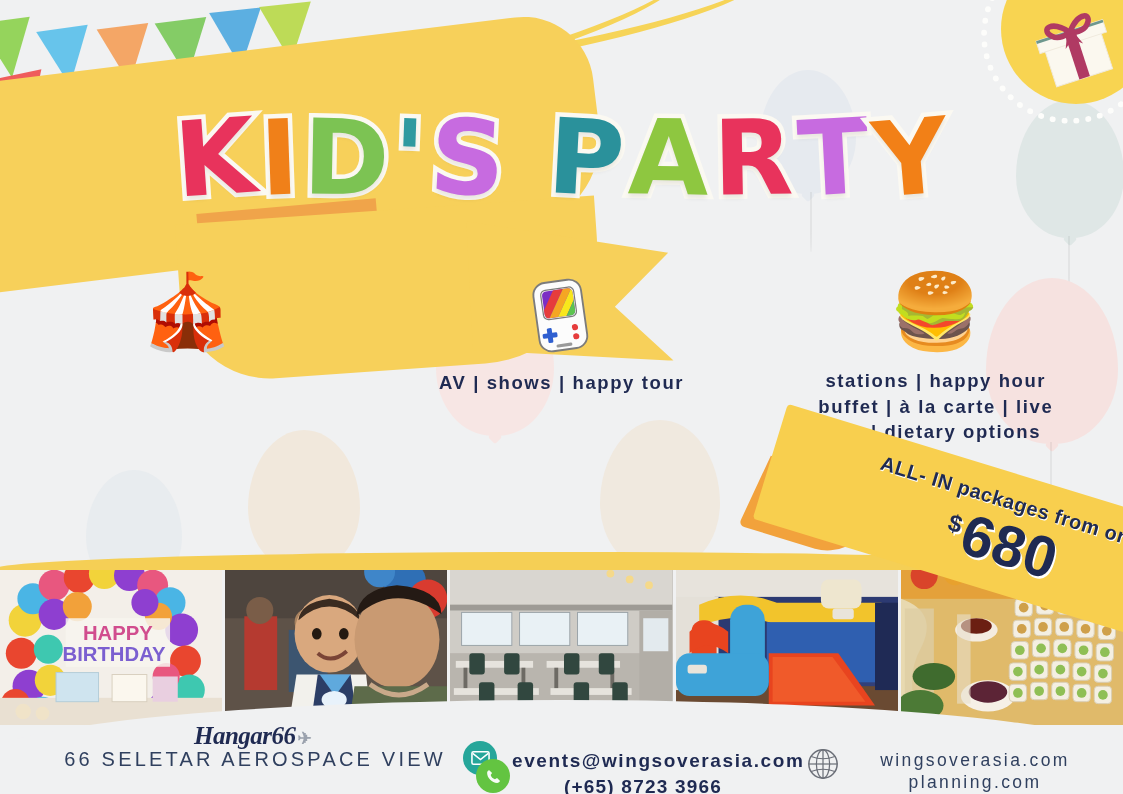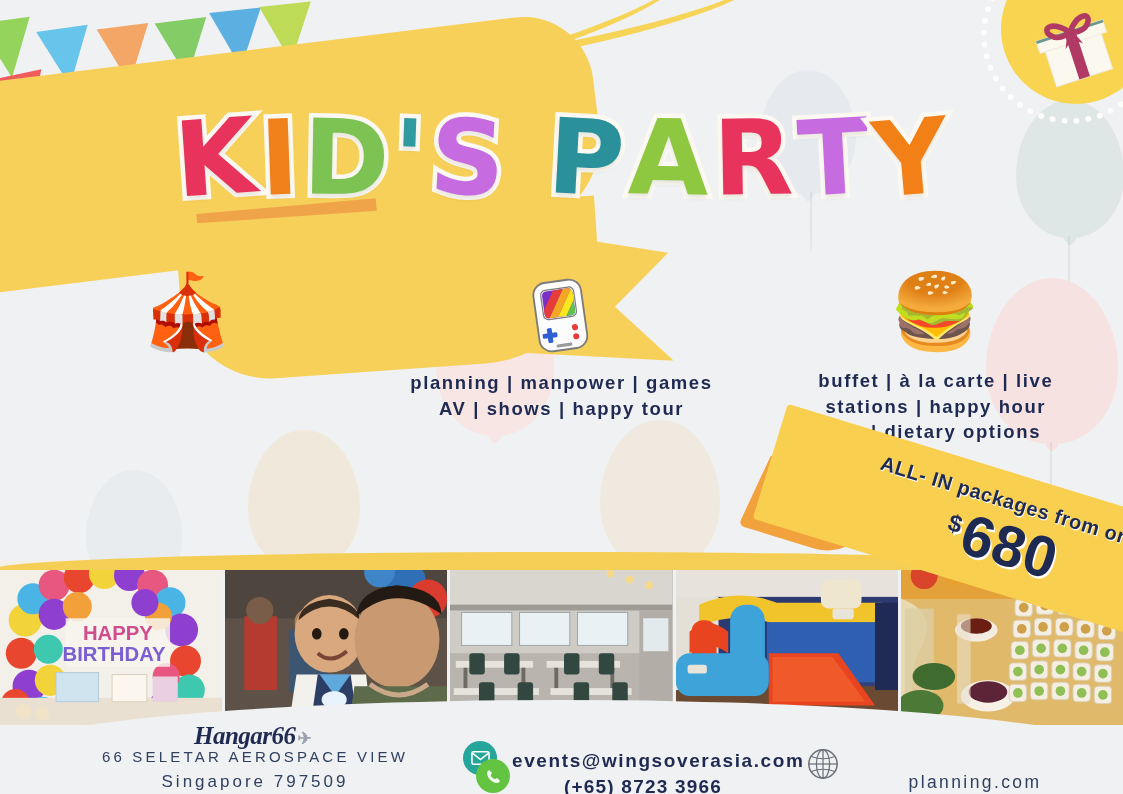--- a/index.html
+++ b/index.html
@@ -128,21 +128,21 @@
   
   .footer{position:absolute;left:0;top:714px;width:1123px;height:80px;z-index:14;}
   .logo{
     position:absolute;left:194px;top:8px;font-family:"Liberation Serif", serif;
     font-style:italic;font-weight:bold;font-size:25px;color:#1f2a52;
     letter-spacing:-.5px;
   }
   .plane{font-size:17px;color:#9aa1ad;margin-left:2px;font-style:normal;}
   .addr1{
     position:absolute;left:20px;top:34px;width:470px;text-align:center;
-    color:#30405f;font-size:15px;letter-spacing:3.2px;
+    color:#30405f;font-size:20px;letter-spacing:3.2px;
   }
   .addr2{
     position:absolute;left:20px;top:58px;width:470px;text-align:center;
     color:#30405f;font-size:17px;letter-spacing:3px;
   }
   .icon-circle{
     position:absolute;border-radius:50%;display:flex;align-items:center;
     justify-content:center;color:#fff;
   }
   .mail-c{left:463px;top:27px;width:34px;height:34px;background:#26a69a;}
@@ -274,30 +274,29 @@
             </g>
             <rect x="24" y="82" width="8" height="24" rx="2" fill="#2f5fd0"></rect>
             <rect x="16" y="90" width="24" height="8" rx="2" fill="#2f5fd0"></rect>
             <circle cx="70" cy="86" r="5" fill="#e63c3c"></circle>
             <circle cx="70" cy="101" r="5" fill="#e63c3c"></circle>
             <rect x="36" y="110" width="26" height="5" rx="2.5" fill="#9a9a9a"></rect>
           </g>
         </svg>
       </span>
       <div class="lines">
-        <div>planning | manpower | games</div>
         <div>AV | shows | happy tour</div>
       </div>
     </div>
 
     <div class="col">
       <span class="emoji">🍔</span>
       <div class="lines">
+        <div>stations | happy hour</div>
         <div>buffet | à la carte | live</div>
-        <div>stations | happy hour</div>
         <div>bar | dietary options</div>
       </div>
     </div>
   </div>
 
   <div class="strip-top"></div>
   <div class="photos">
 
     <div class="photo" style="background:#f0abfc;">
       <svg viewBox="0 0 230 170" preserveAspectRatio="none" style="width:100%;height:100%">
@@ -511,21 +510,20 @@
     </div>
   </div>
 
   <div class="footer">
 
     <div class="logo">
       <span>Hangar66</span><span class="plane">✈</span>
     </div>
 
     <div class="addr1">66 SELETAR AEROSPACE VIEW</div>
-    <div class="addr2">Singapore 797509</div>
 
     <div class="icon-circle mail-c">
       <svg width="19" height="14" viewBox="0 0 24 18">
         <rect x="1" y="1" width="22" height="16" rx="2" fill="none" stroke="#fff" stroke-width="2"></rect>
         <path d="M2 3 L12 11 L22 3" fill="none" stroke="#fff" stroke-width="2"></path>
       </svg>
     </div>
     <div class="icon-circle phone-c">
       <svg width="17" height="17" viewBox="0 0 24 24">
         <path d="M6 3 C4 3 3 5 3 7 C3 14 10 21 17 21 C19 21 21 20 21 18 L17 14 L14 16 C11 15 9 13 8 10 L10 7Z" fill="#fff" opacity=".95"></path>
@@ -537,16 +535,17 @@
     <div class="globe">
       <svg width="34" height="34" viewBox="0 0 36 36">
         <circle cx="18" cy="18" r="15" fill="none" stroke="#6b6f78" stroke-width="1.6"></circle>
         <ellipse cx="18" cy="18" rx="7" ry="15" fill="none" stroke="#6b6f78" stroke-width="1.3"></ellipse>
         <line x1="3" y1="18" x2="33" y2="18" stroke="#6b6f78" stroke-width="1.3"></line>
         <path d="M5.5 10 Q18 15 30.5 10" fill="none" stroke="#6b6f78" stroke-width="1.2"></path>
         <path d="M5.5 26 Q18 21 30.5 26" fill="none" stroke="#6b6f78" stroke-width="1.2"></path>
         <line x1="18" y1="3" x2="18" y2="33" stroke="#6b6f78" stroke-width="1.3"></line>
       </svg>
     </div>
+    <div class="web1">wingsoverasia.com</div>
     <div class="web2">planning.com</div>
   </div>
 
 </div>
 
 </body></html>

